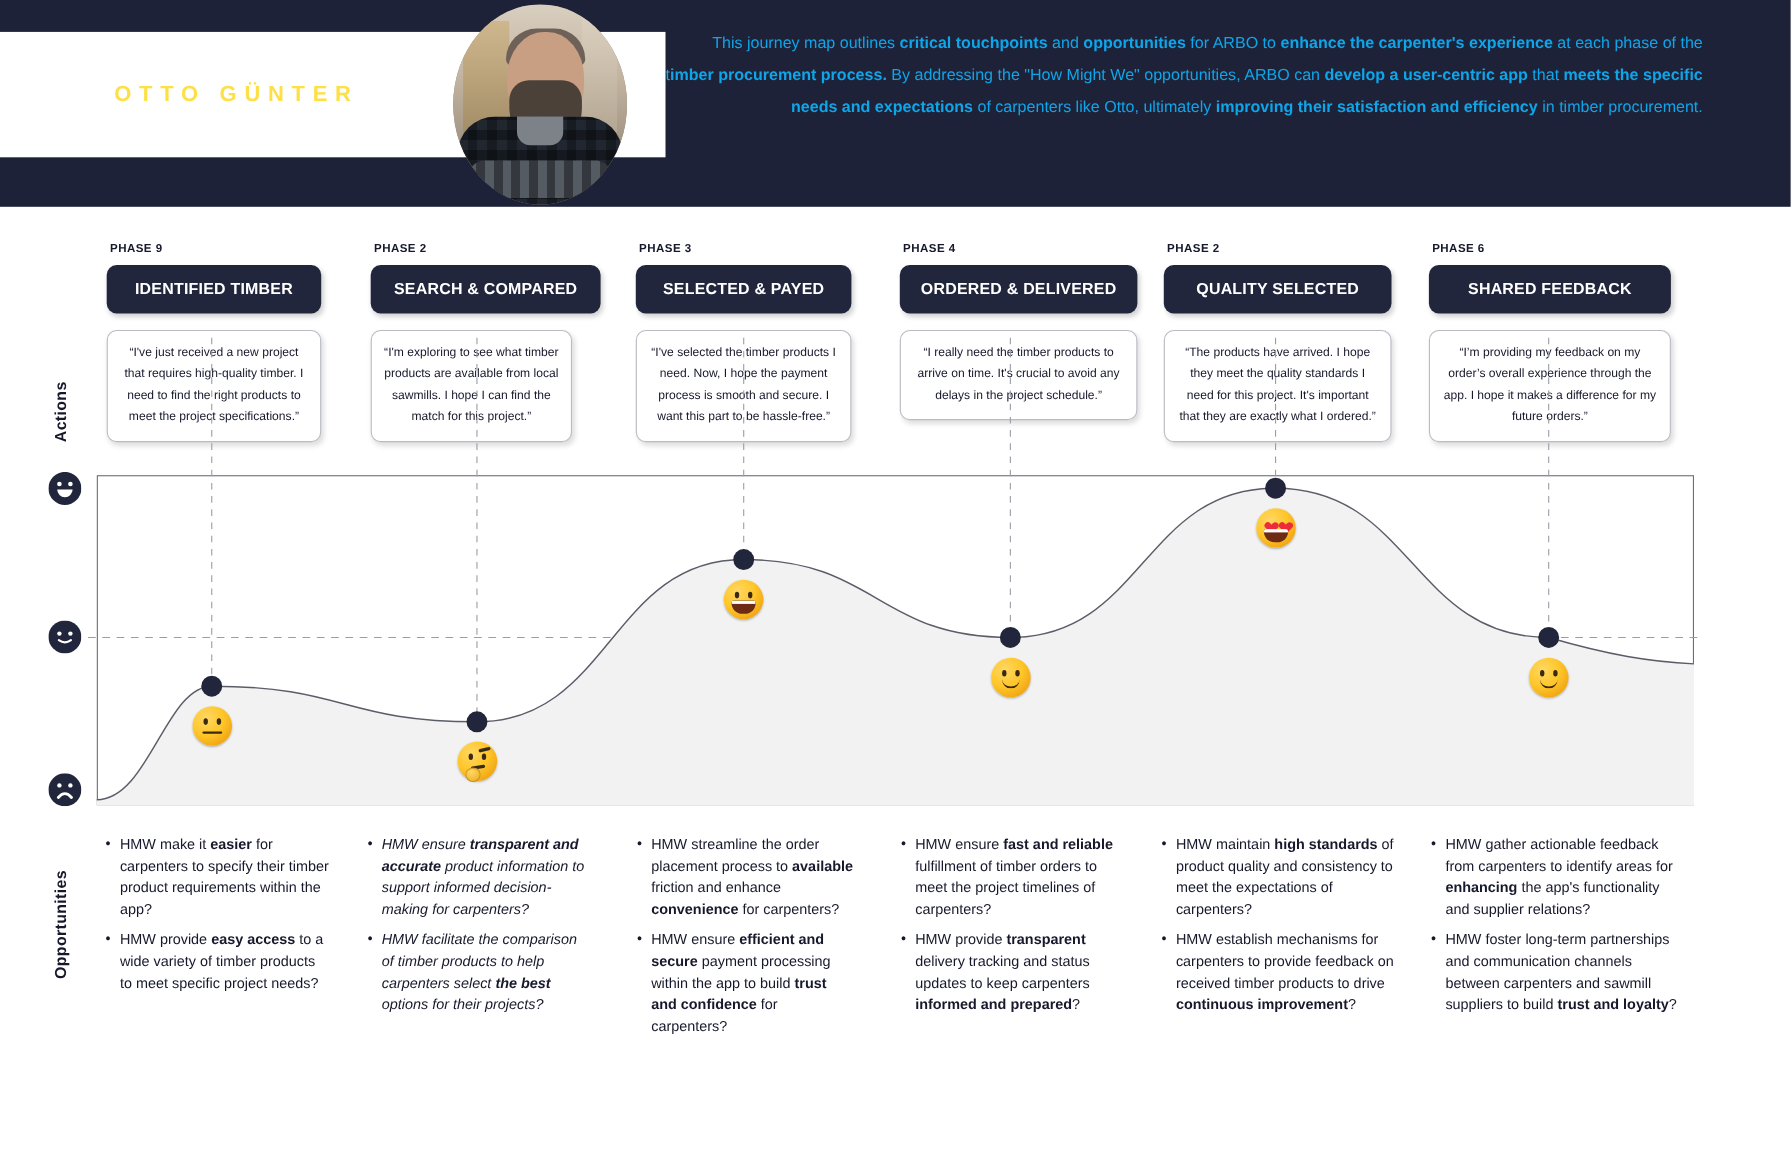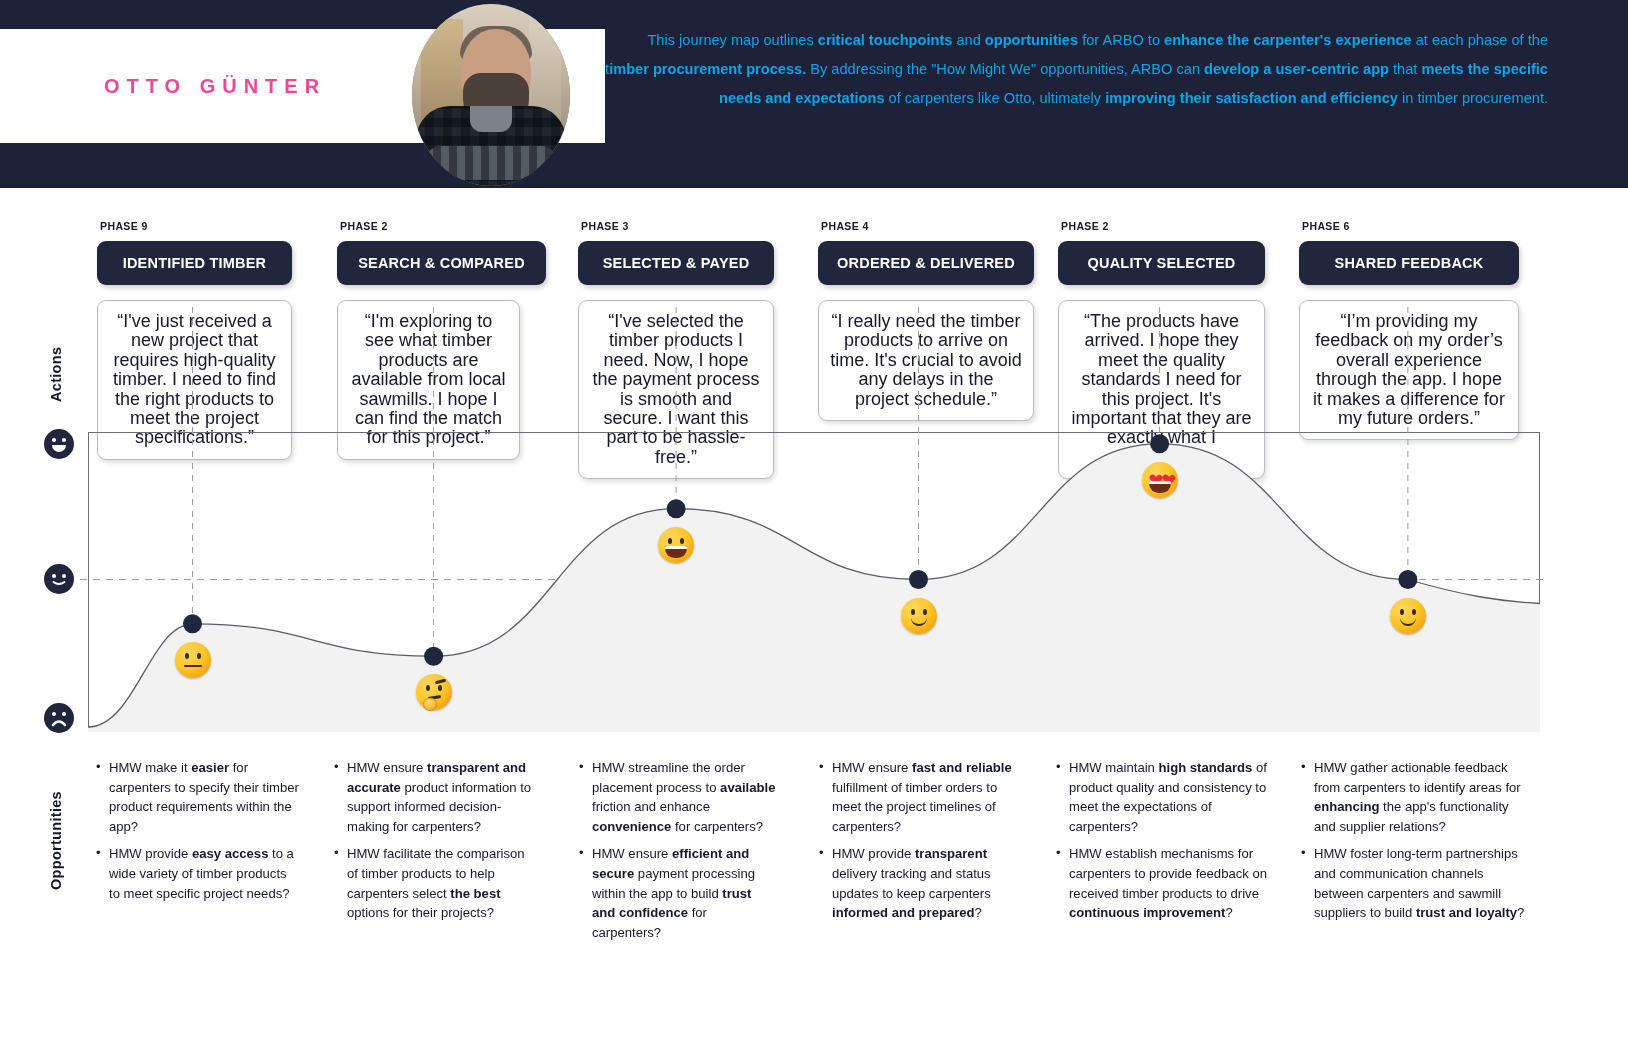--- a/index.html
+++ b/index.html
@@ -20,21 +20,21 @@
   .header-white-band {
     position: absolute; left: 0; top: 29px;
     width: 605px; height: 114px;
     background: #ffffff;
   }
   .persona-name {
     position: absolute; left: 0; top: 29px;
     width: 430px; height: 114px;
     display: flex; align-items: center; justify-content: center;
     font-size: 20px; font-weight: bold; letter-spacing: 7px;
-    color: #ec4899;
+    color: #fde047;
   }
   .portrait {
     position: absolute; left: 412px; top: 4px;
     width: 158px; height: 182px;
     border-radius: 50%;
     overflow: hidden;
     background: #8a7f72;
   }
   .portrait .ph-bg {
     position:absolute; inset:0;
@@ -112,21 +112,21 @@
     display: flex; align-items: center; justify-content: center;
     color: #ffffff; font-size: 14.5px; font-weight: bold; letter-spacing: .2px;
     box-shadow: 2px 3px 5px rgba(0,0,0,0.18);
   }
   .quote-box {
     margin-top: 15px;
     border: 1px solid #b9bcc4; border-radius: 9px;
     background: #ffffff;
     box-shadow: 2px 3px 5px rgba(0,0,0,0.13);
     padding: 11px 10px 11px 10px;
-    font-size: 18px; line-height: 19.4px;
+    font-size: 11px; line-height: 19.4px;
     color: #16182b; text-align: center;
   }
 
   
   .side-label {
     position: absolute;
     writing-mode: vertical-rl; transform: rotate(180deg);
     font-size: 14.5px; font-weight: bold; color: #16182b;
     letter-spacing: .3px;
   }
@@ -337,21 +337,21 @@
       </div>
   </div>
 
   <div id="opps">
       <div class="opp-col" style="left: 95px; width: 205px;">
         <ul>
           <li>HMW make it <b>easier</b> for carpenters to specify their timber product requirements within the app?</li>
           <li>HMW provide <b>easy access</b> to a wide variety of timber products to meet specific project needs?</li>
         </ul>
       </div>
-      <div class="opp-col" style="left: 333px; width: 205px;">
+      <div class="opp-col" style="left: 333px; width: 205px; font-style: italic;">
         <ul>
           <li>HMW ensure <b>transparent and accurate</b> product information to support informed decision-making for carpenters?</li>
           <li>HMW facilitate the comparison of timber products to help carpenters select <b>the best</b> options for their projects?</li>
         </ul>
       </div>
       <div class="opp-col" style="left: 578px; width: 200px;">
         <ul>
           <li>HMW streamline the order placement process to <b>available</b> friction and enhance <b>convenience</b> for carpenters?</li>
           <li>HMW ensure <b>efficient and secure</b> payment processing within the app to build <b>trust and confidence</b> for carpenters?</li>
         </ul>

